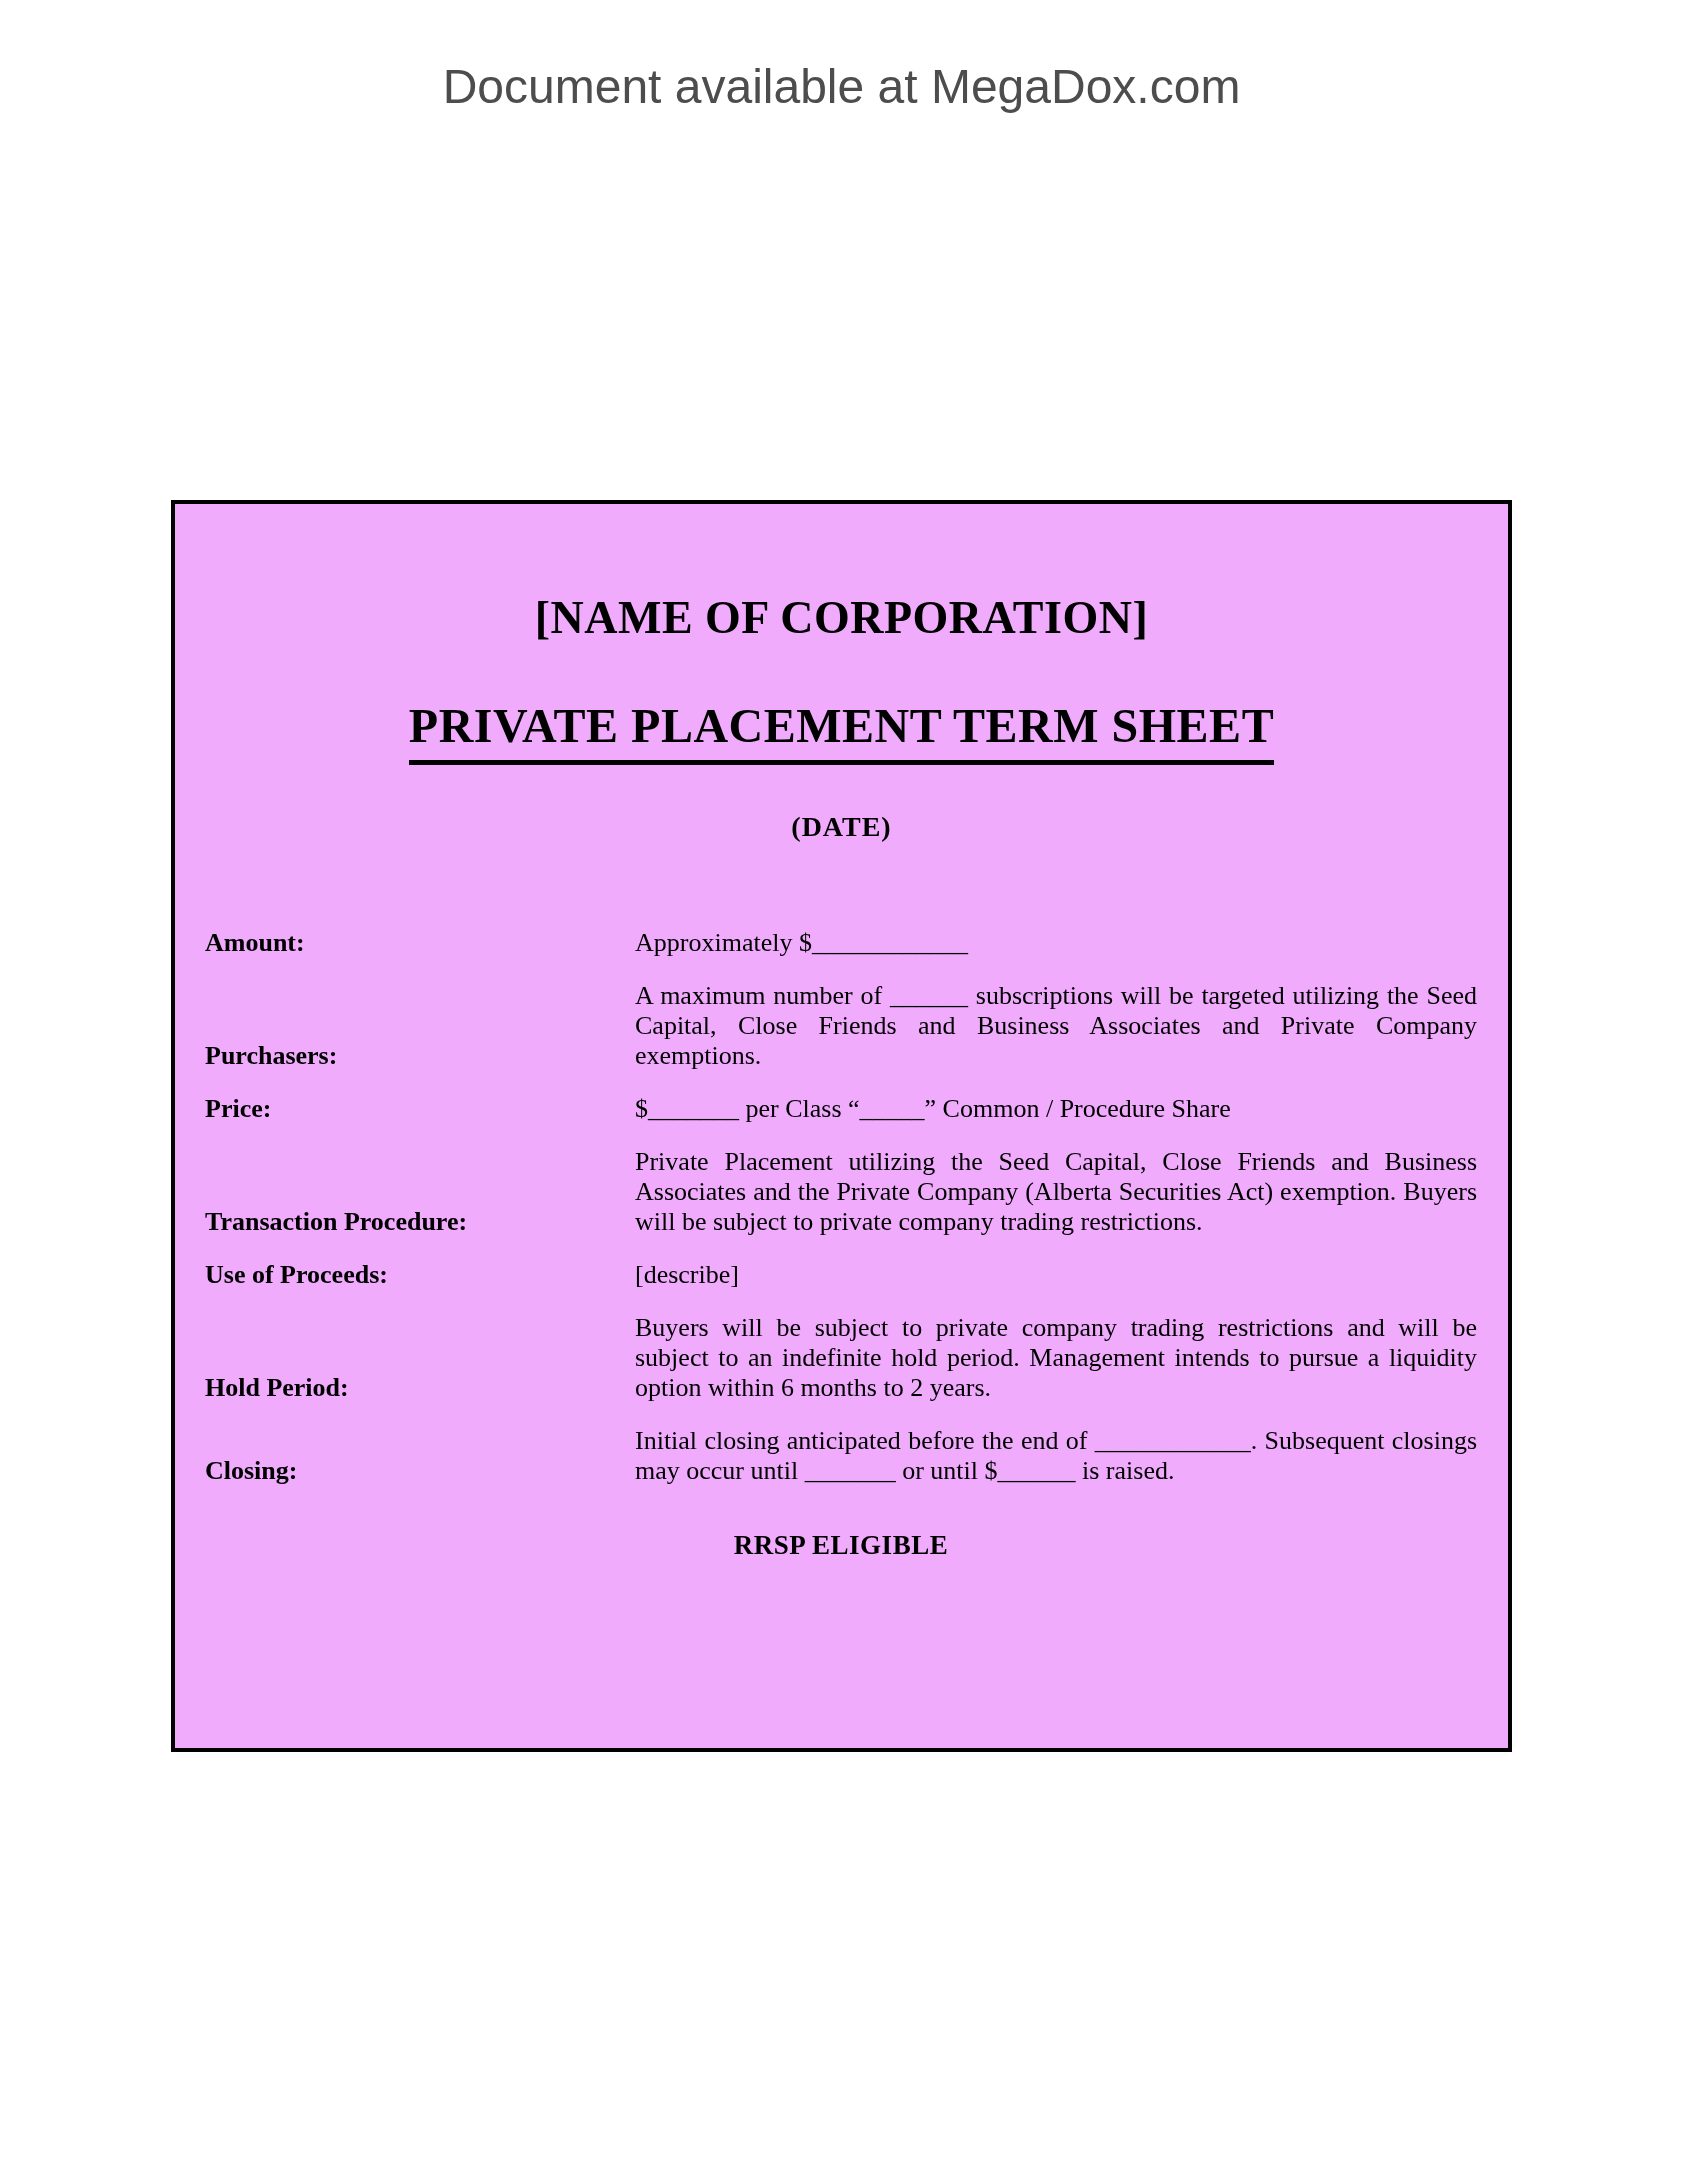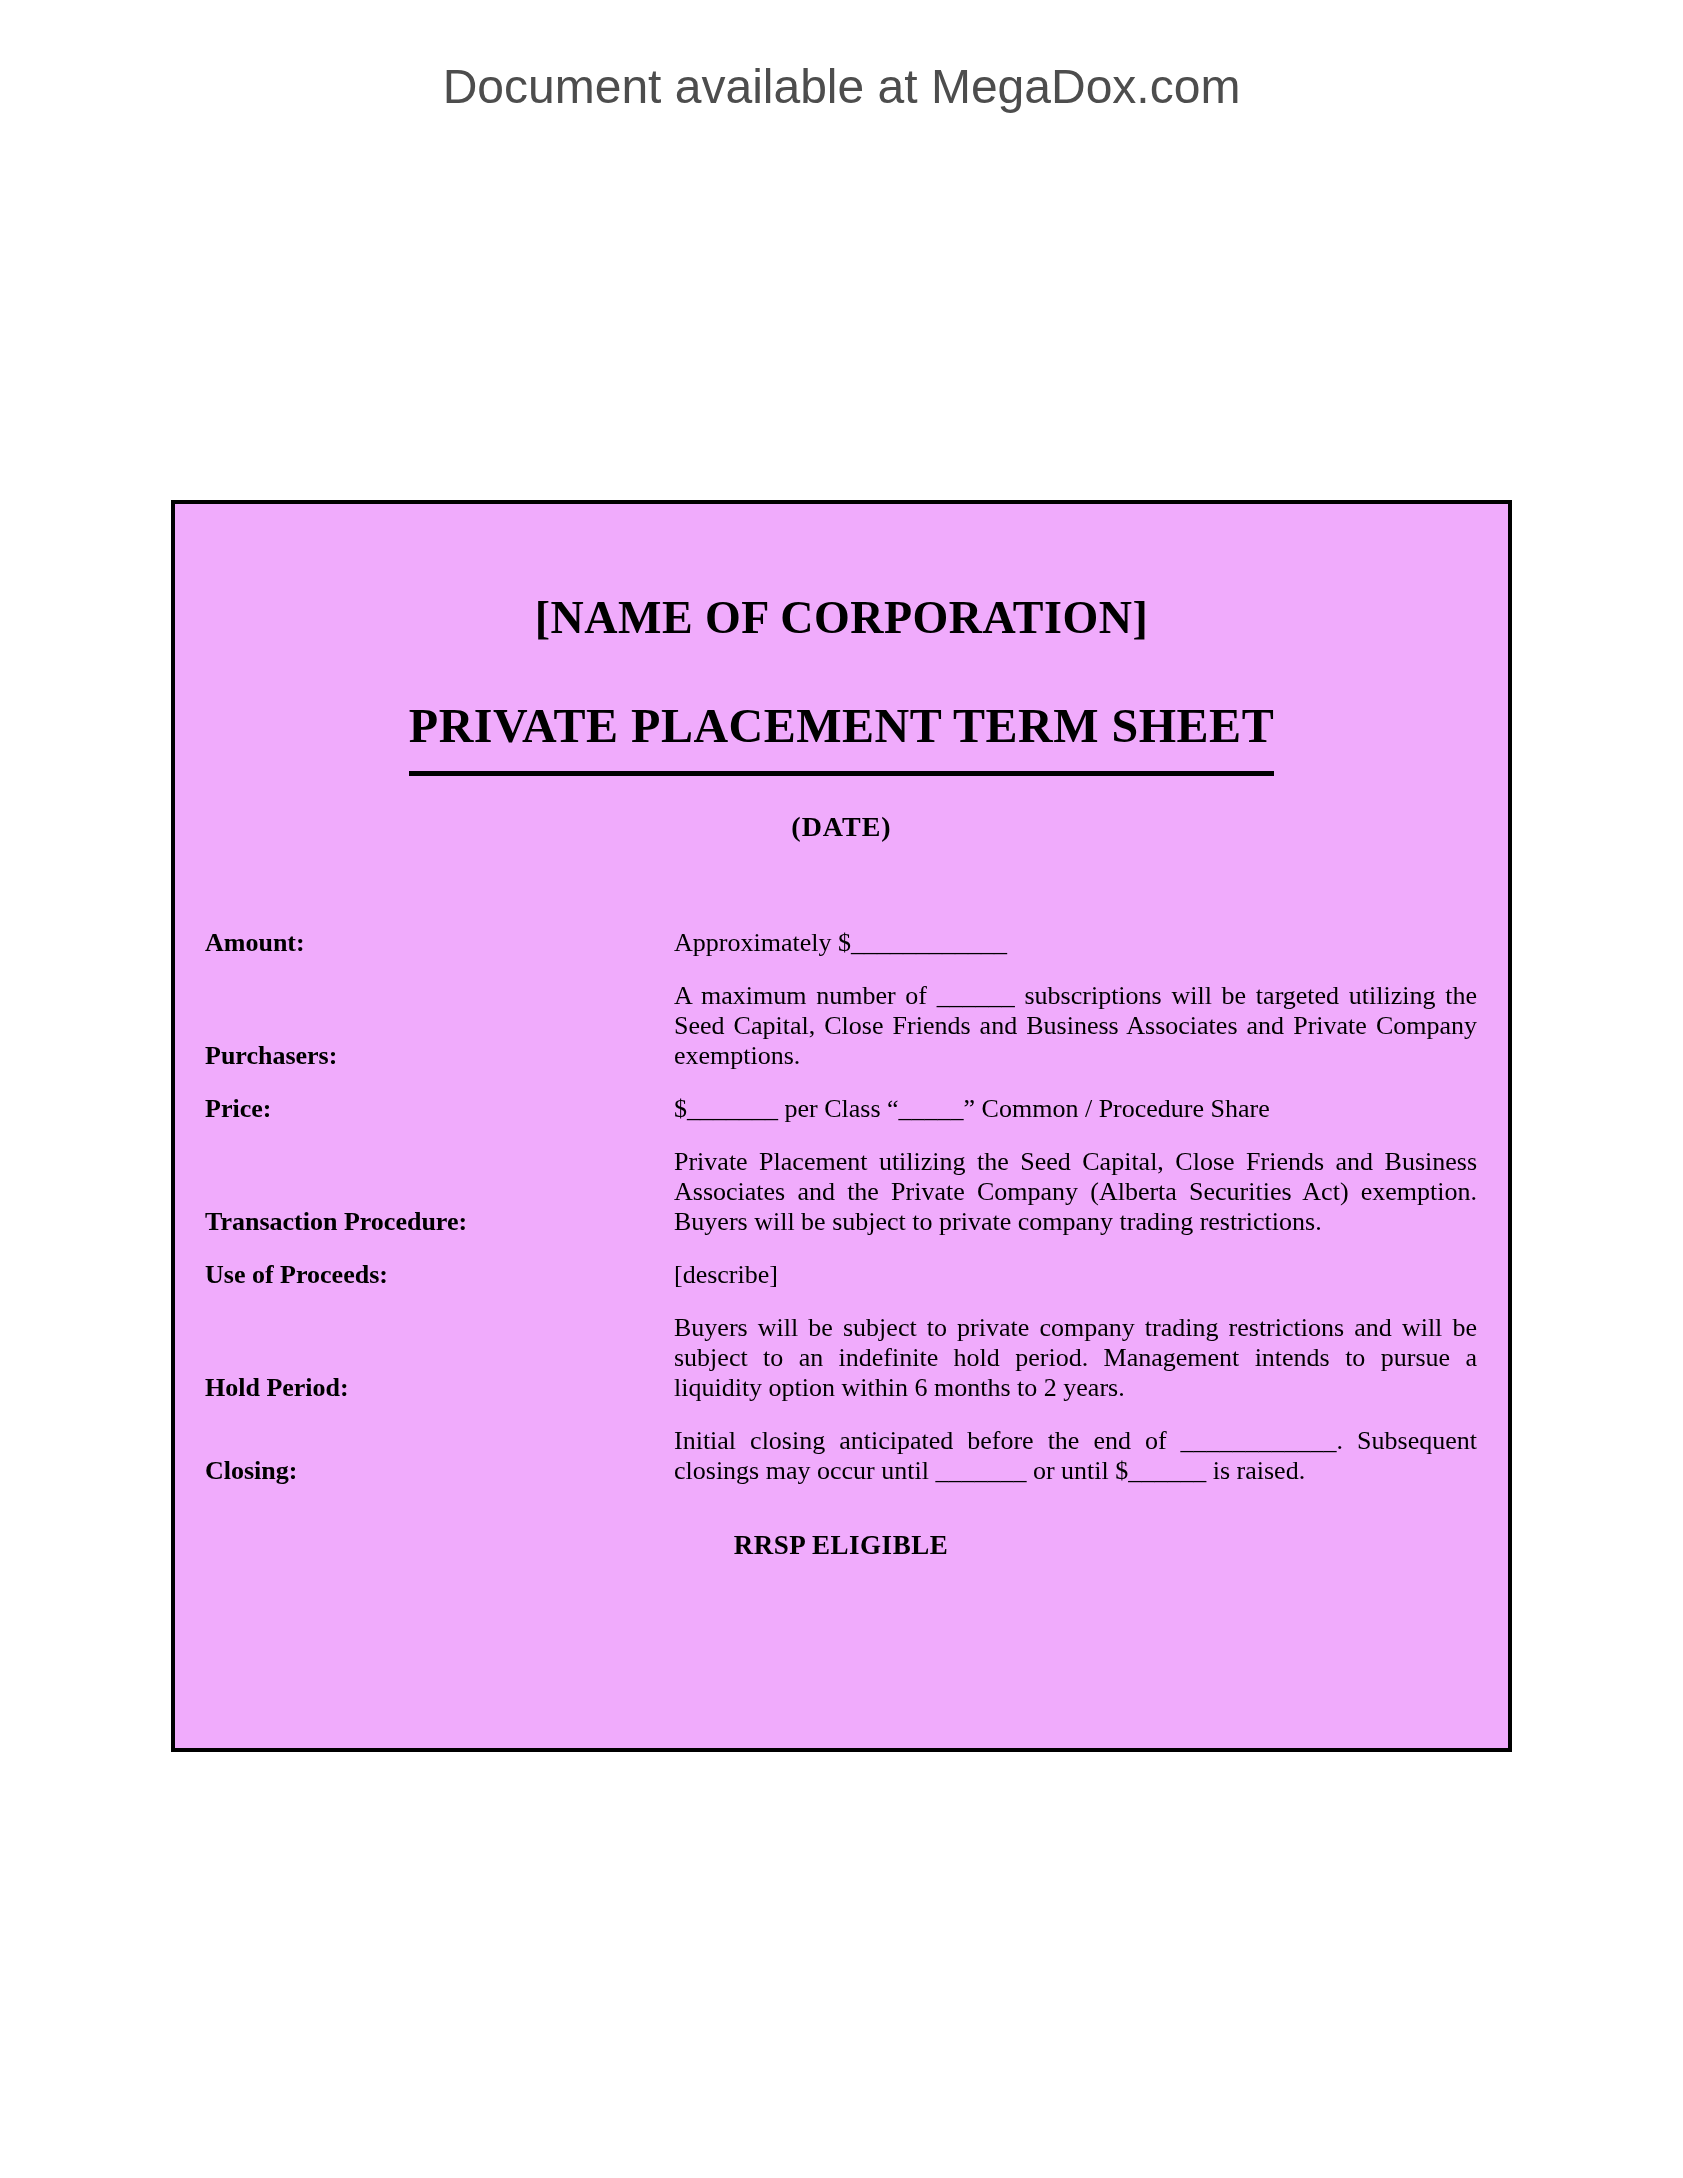--- a/index.html
+++ b/index.html
@@ -51,21 +51,21 @@
     top: 194px;
     left: 0;
     width: 100%;
     text-align: center;
   }
   .title-main {
     display: inline-block;
     font-size: 48px;
     font-weight: bold;
     letter-spacing: 0.5px;
-    padding-bottom: 18px;
+    padding-bottom: 7px;
     border-bottom: 5px solid #000000;
     font-family: Liberation Serif, serif;
   }
   .date-line {
     position: absolute;
     top: 307px;
     left: 0;
     width: 100%;
     text-align: center;
     font-size: 28px;
@@ -89,21 +89,20 @@
     flex: 0 0 430px;
     font-weight: bold;
   }
   .term-label .label-inner {
     display: inline-block;
     max-width: 327px;
   }
   .term-value {
     flex: 1 1 auto;
     text-align: justify;
-    margin-left: 39px;
   }
   .rrsp-note {
     margin-top: 44px;
     text-align: center;
     font-size: 27px;
     font-weight: bold;
     letter-spacing: 0.5px;
   }
 </style>
 </head>

